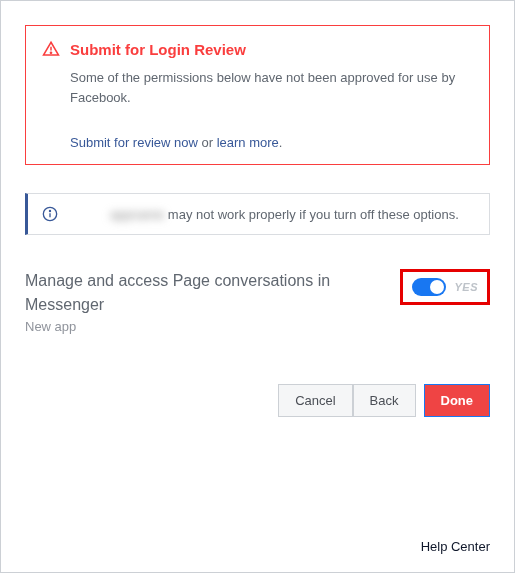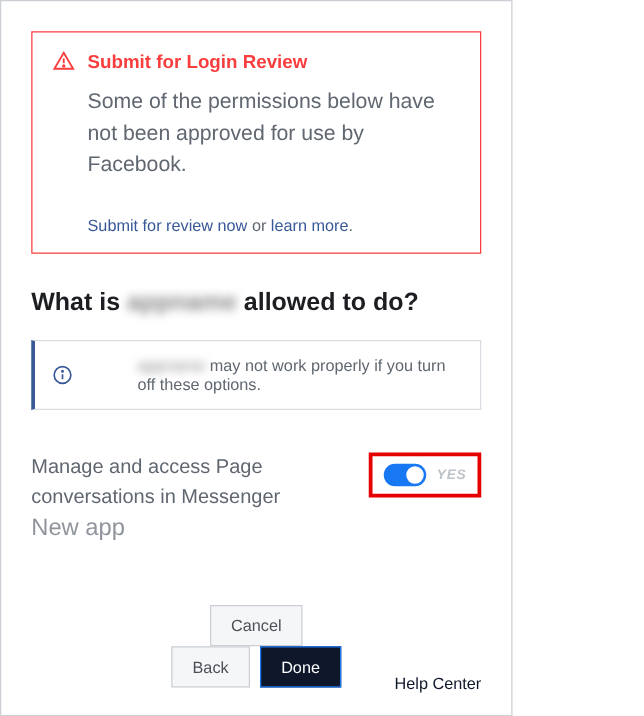--- a/index.html
+++ b/index.html
@@ -7,21 +7,21 @@
       margin: 0;
       padding: 0;
     }
     body {
       font-family: Helvetica, Arial, sans-serif;
       font-size: 14px;
       color: #1c1e21;
       background: #fff;
     }
     .container {
-      width: 410px;
+      width: 515px;
       height: 573px;
       border: 1px solid #ccd0d5;
       padding: 24px;
       position: relative;
     }
     .alert-box {
       border: 1px solid #fa3e3e;
       padding: 14px 16px;
       margin-bottom: 28px;
     }
@@ -38,21 +38,21 @@
     }
     .alert-title {
       color: #fa3e3e;
       font-weight: bold;
       font-size: 15px;
     }
     .alert-body {
       padding-left: 28px;
       color: #606770;
       line-height: 1.5;
-      font-size: 17px;
+      font-size: 13px;
     }
     .alert-links {
       padding-left: 28px;
       margin-top: 28px;
       font-size: 13px;
       color: #606770;
     }
     .link {
       color: #385898;
       cursor: pointer;
@@ -92,21 +92,21 @@
       justify-content: space-between;
       margin-bottom: 50px;
     }
     .permission-text {
       color: #606770;
       font-size: 16px;
       line-height: 1.5;
     }
     .permission-sub {
       color: #90949c;
-      font-size: 19px;
+      font-size: 13px;
       margin-top: 2px;
     }
     .toggle-wrap {
       display: flex;
       align-items: center;
       border: 3px solid #e60000;
       padding: 6px 9px;
       flex-shrink: 0;
       margin-left: 16px;
       font-style: italic;
@@ -132,36 +132,35 @@
     .toggle-label {
       color: #bec3c9;
       font-size: 11px;
       font-weight: bold;
       letter-spacing: 0.5px;
     }
     .buttons-row {
       display: flex;
       justify-content: flex-end;
       align-items: center;
-      flex-direction: column;
     }
     .btn {
       border: 1px solid #ccd0d5;
       background: #f5f6f7;
       color: #4b4f56;
       padding: 8px 16px;
       font-size: 13px;
       cursor: pointer;
       font-family: inherit;
     }
     .btn-primary {
-      background: #0f172a;
+      background: #ef4444;
       border-color: #1877f2;
       color: #fff;
-      font-weight: normal;
+      font-weight: bold;
     }
     .btn-group-right {
       display: flex;
       gap: 8px;
     }
     .footer-link {
       position: absolute;
       bottom: 18px;
       right: 24px;
       color: #0f172a;
@@ -182,23 +181,20 @@
         <circle cx="12" cy="17" r="0.8" fill="#fa3e3e"></circle>
       </svg>
       <span class="alert-title">Submit for Login Review</span>
     </div>
     <div class="alert-body">Some of the permissions below have not been approved for use by Facebook.</div>
     <div class="alert-links">
       <span class="link">Submit for review now</span><span> or </span><span class="link">learn more</span><span>.</span>
     </div>
   </div>
 
-  <h2 class="heading">
-    <span>What is </span><span class="blurred">appname</span><span> allowed to do?</span>
-  </h2>
 
   <div class="info-bar">
     <svg class="info-icon" viewBox="0 0 24 24" fill="none" stroke="currentColor" stroke-width="2">
       <circle cx="12" cy="12" r="10"></circle>
       <line x1="12" y1="11" x2="12" y2="17"></line>
       <circle cx="12" cy="7.5" r="0.8" fill="currentColor"></circle>
     </svg>
     <span>
       <span class="blurred">appname</span><span> may not work properly if you turn off these options.</span>
     </span>

